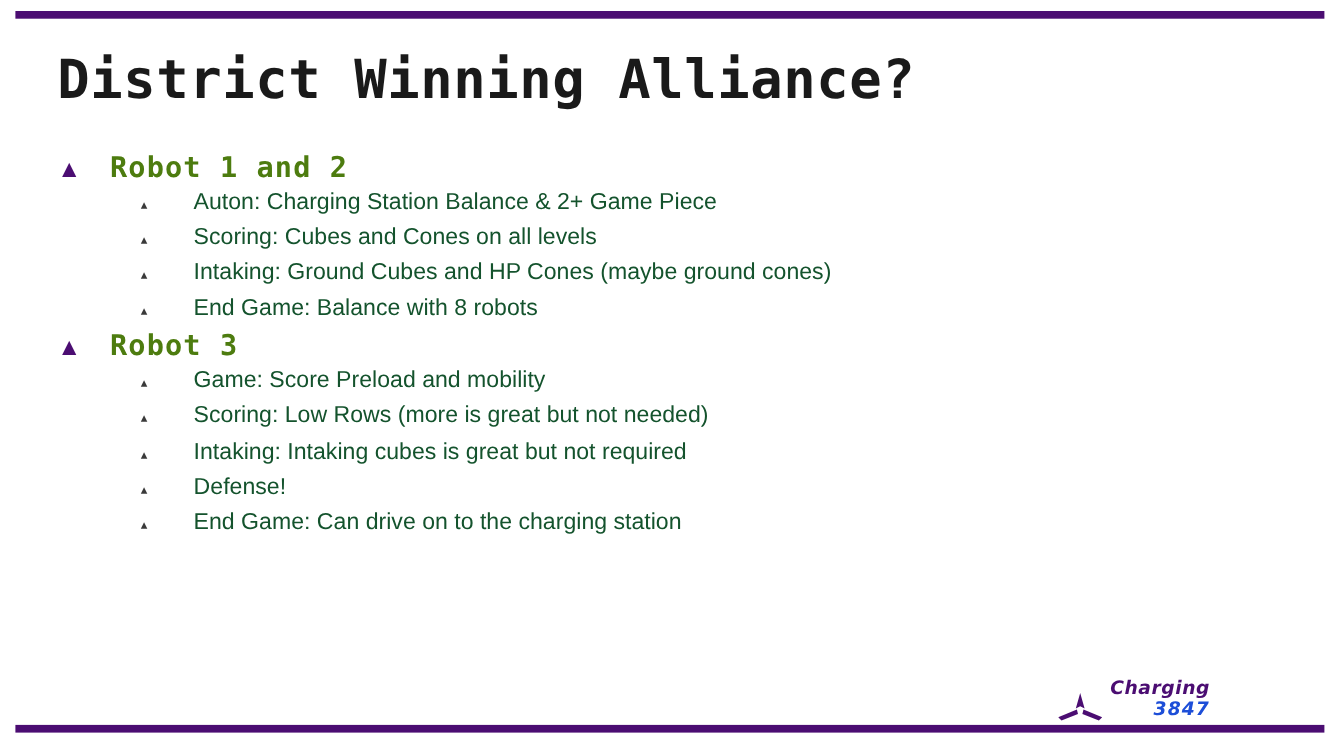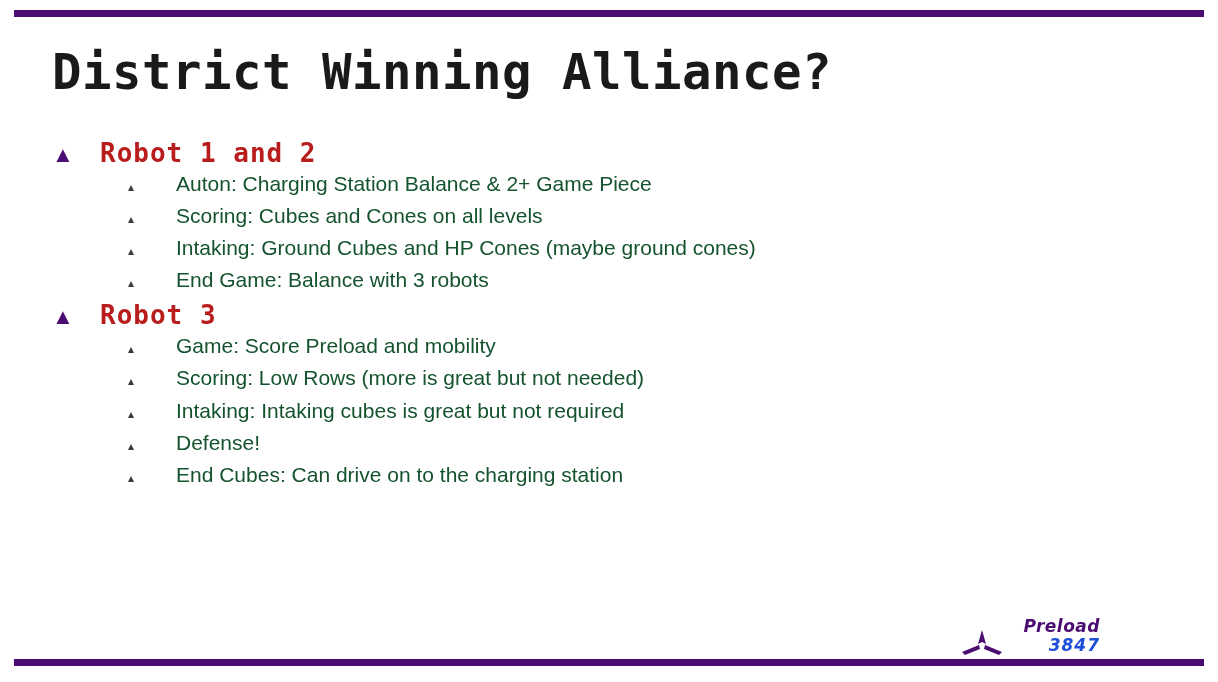--- a/index.html
+++ b/index.html
@@ -57,21 +57,21 @@
     margin-bottom: 4px;
   }
   .l1-marker {
     width: 48px;
     flex: 0 0 48px;
     color: #4b0d72;
     font-size: 22px;
     line-height: 1;
   }
   .l1-text {
-    color: #b91c1c;
+    color: #4d7c0f;
     font-size: 26px;
     font-weight: bold;
     letter-spacing: 1px;
     font-family: "DejaVu Sans Mono", "Liberation Mono", monospace;
     white-space: nowrap;
   }
 
   .l2 {
     display: flex;
     align-items: baseline;
@@ -150,21 +150,21 @@
       <div class="l2">
         <span class="l2-marker">▴</span>
         <span class="l2-text">Scoring: Cubes and Cones on all levels</span>
       </div>
       <div class="l2">
         <span class="l2-marker">▴</span>
         <span class="l2-text">Intaking: Ground Cubes and HP Cones (maybe ground cones)</span>
       </div>
       <div class="l2">
         <span class="l2-marker">▴</span>
-        <span class="l2-text">End Game: Balance with 3 robots</span>
+        <span class="l2-text">End Game: Balance with 8 robots</span>
       </div>
     </div>
 
     <div class="group">
       <div class="l1">
         <span class="l1-marker">▲</span>
         <span class="l1-text">Robot 3</span>
       </div>
       <div class="l2">
         <span class="l2-marker">▴</span>
@@ -177,28 +177,28 @@
       <div class="l2">
         <span class="l2-marker">▴</span>
         <span class="l2-text">Intaking: Intaking cubes is great but not required</span>
       </div>
       <div class="l2">
         <span class="l2-marker">▴</span>
         <span class="l2-text">Defense!</span>
       </div>
       <div class="l2">
         <span class="l2-marker">▴</span>
-        <span class="l2-text">End Cubes: Can drive on to the charging station</span>
+        <span class="l2-text">End Game: Can drive on to the charging station</span>
       </div>
     </div>
 
   </div>
 
   <div class="logo">
-    <span class="logo-word">Preload</span>
+    <span class="logo-word">Charging</span>
     <span class="logo-num">3847</span>
     <span class="logo-mark">
       <svg width="40" height="26" viewBox="0 0 40 26" aria-hidden="true">
         <path d="M20 0 L24 14 L20 12 L16 14 Z" fill="#4b0d72"></path>
         <path d="M0 22 L17 15 L18 19 L3 25 Z" fill="#4b0d72"></path>
         <path d="M40 22 L23 15 L22 19 L37 25 Z" fill="#4b0d72"></path>
       </svg>
     </span>
   </div>
 

